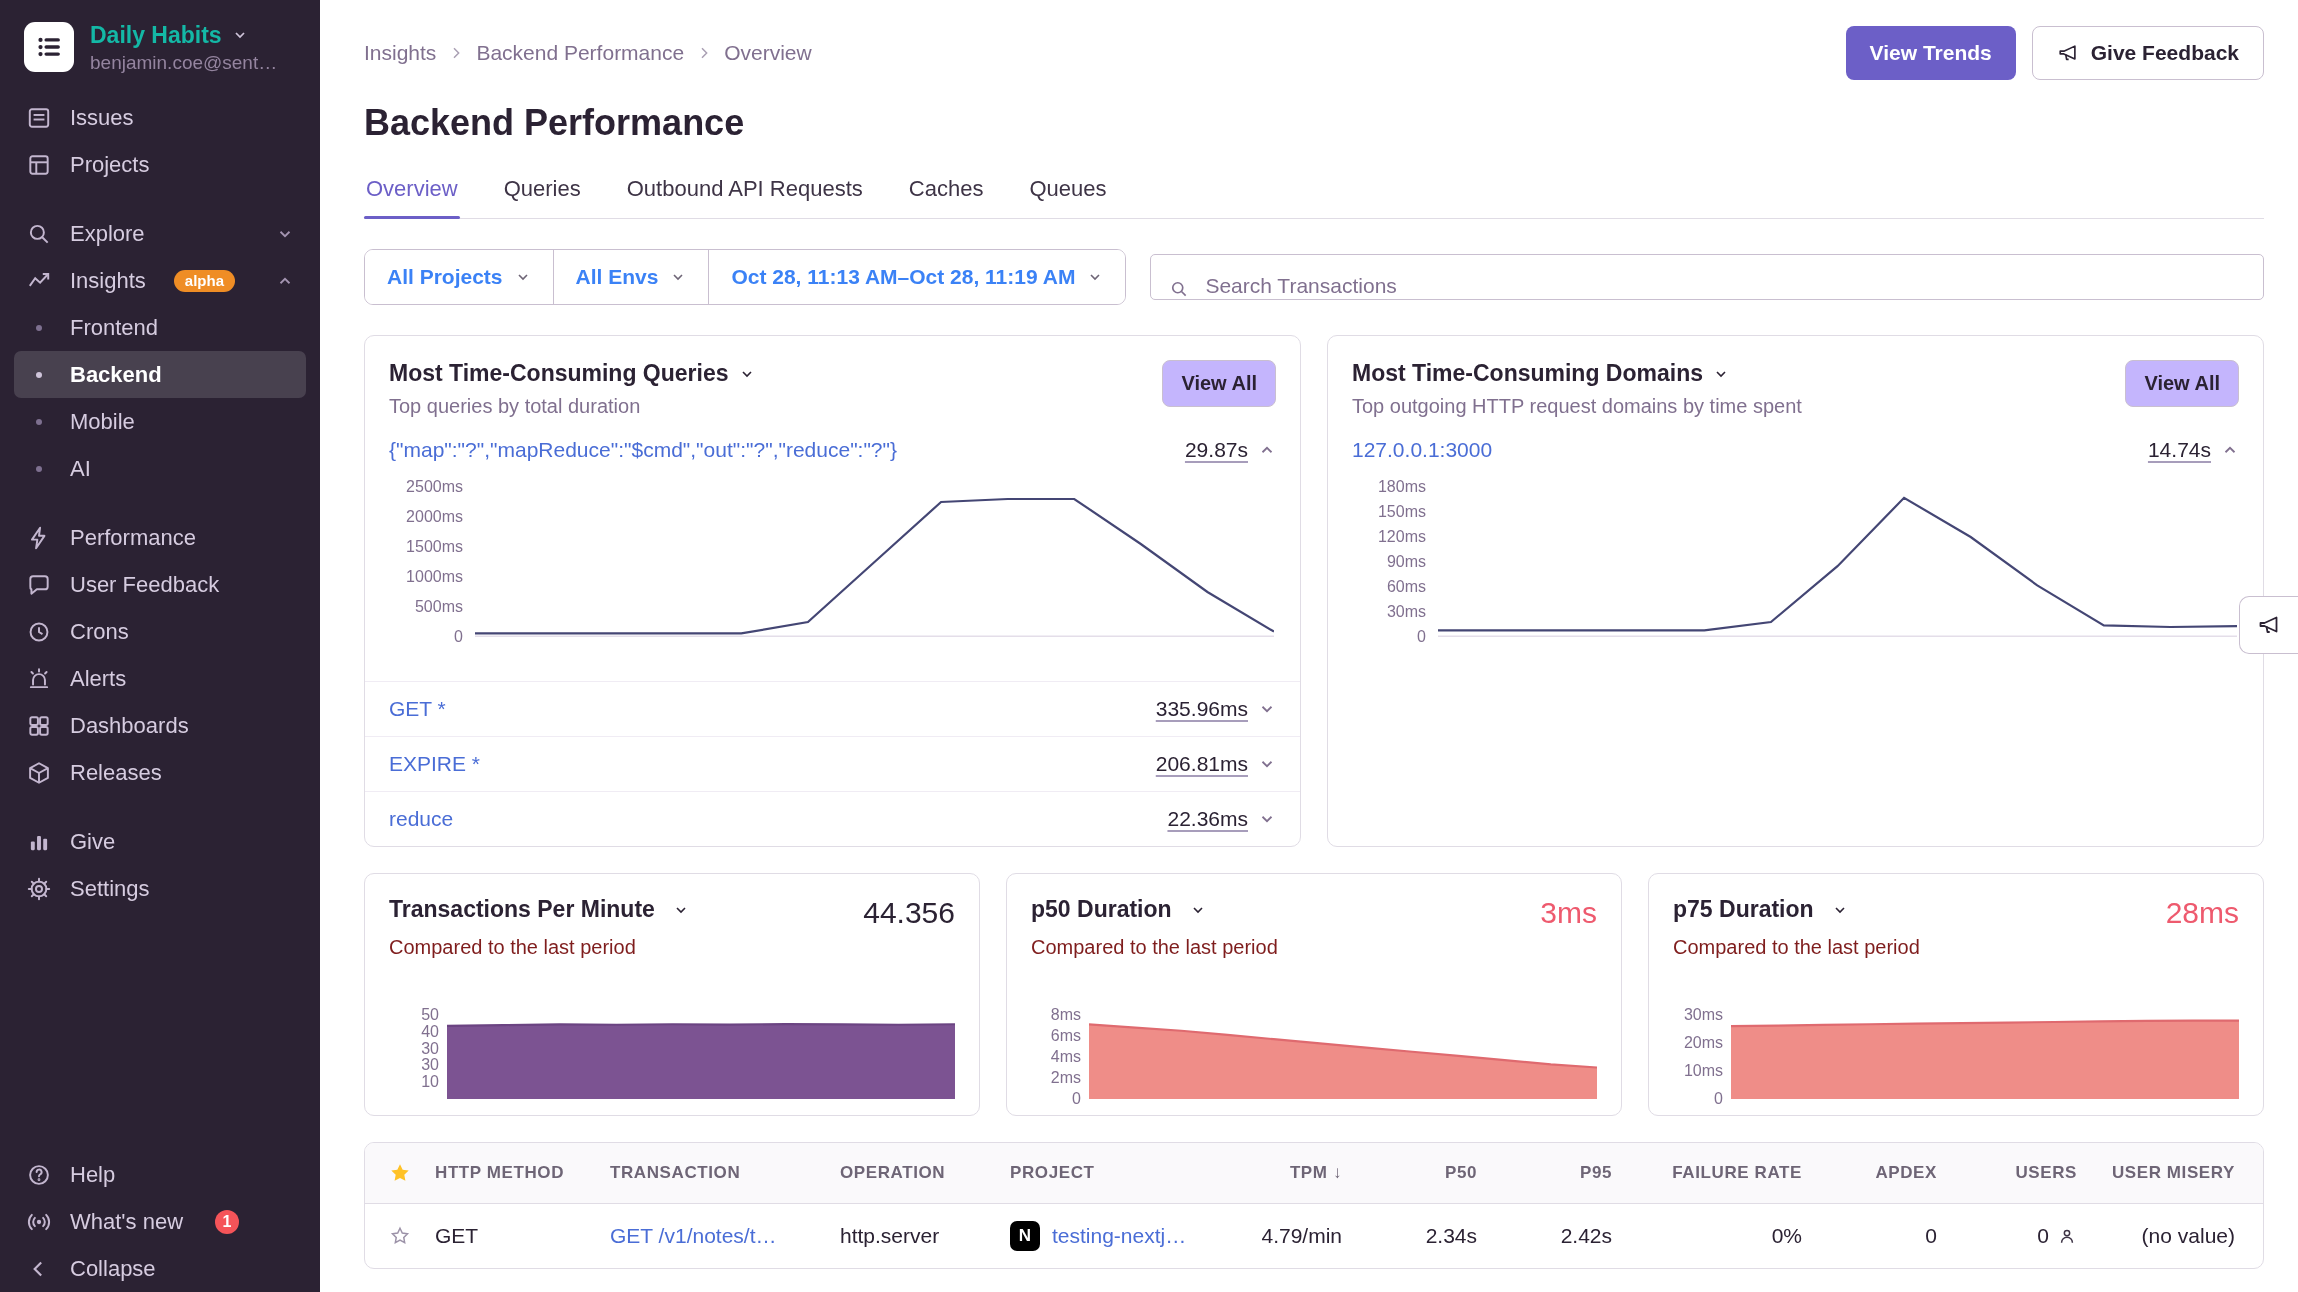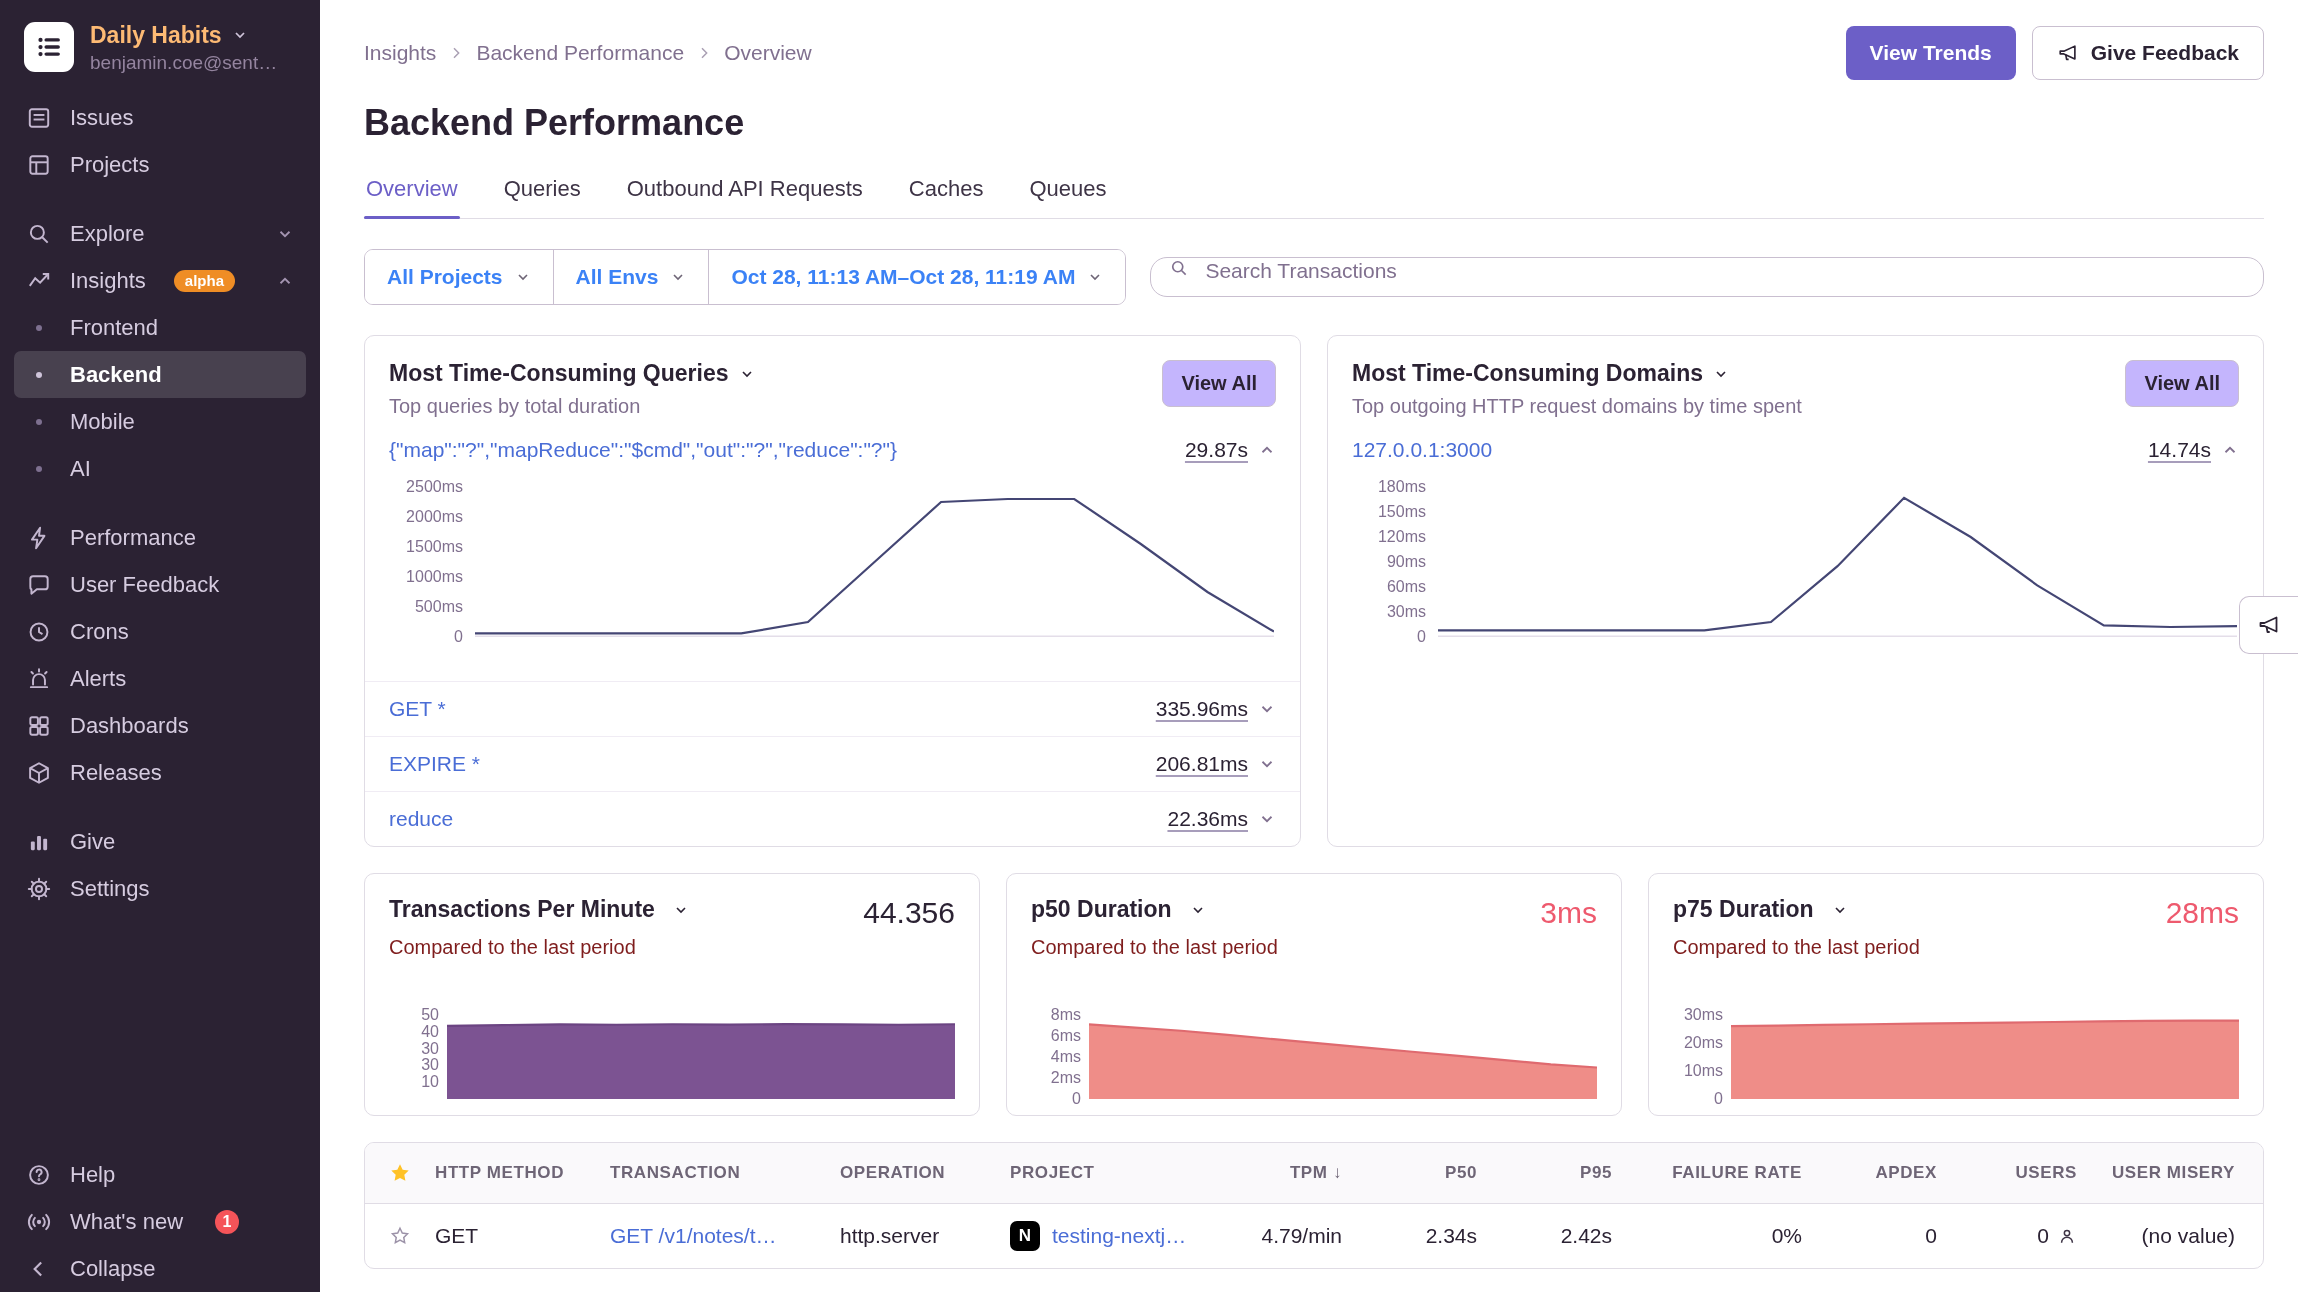--- a/index.html
+++ b/index.html
@@ -5,21 +5,21 @@
   html,body{margin:0;padding:0;}
   body{width:2298px;height:1292px;overflow:hidden;position:relative;background:#fff;color:#2b2233;
        font-family:"Liberation Sans",sans-serif;display:flex;}
   svg{display:block;}
   
   .sidebar{width:320px;min-width:320px;height:1292px;background:#2b2233;color:#d6cce0;
            display:flex;flex-direction:column;padding:18px 14px 0;box-sizing:border-box;}
   .org{display:flex;gap:16px;align-items:flex-start;padding:4px 10px 20px;cursor:pointer;}
   .org-logo{width:50px;height:50px;background:#fff;border-radius:11px;flex-shrink:0;
             display:flex;align-items:center;justify-content:center;}
-  .org-name{color:#fdba74;font-weight:700;font-size:23px;display:flex;align-items:center;gap:10px;line-height:1.15;}
+  .org-name{color:#14b8a6;font-weight:700;font-size:23px;display:flex;align-items:center;gap:10px;line-height:1.15;}
   .org-email{color:#94849f;font-size:19px;margin-top:4px;max-width:210px;overflow:hidden;white-space:nowrap;text-overflow:ellipsis;}
   .nav-item{display:flex;align-items:center;gap:18px;height:47px;padding:0 12px;border-radius:7px;
             font-size:22px;color:#d6cce0;cursor:pointer;}
   .nav-item .nicon{width:26px;height:26px;flex-shrink:0;color:#c3b6cf;}
   .nav-item .chev{margin-left:auto;color:#a494b1;}
   .nav-sub{display:flex;align-items:center;gap:18px;height:47px;padding:0 12px;border-radius:7px;
            font-size:22px;color:#d6cce0;cursor:pointer;}
   .bullet{width:26px;display:flex;align-items:center;justify-content:center;flex-shrink:0;}
   .bullet::after{content:'';width:6px;height:6px;border-radius:50%;background:#7e7090;}
   .nav-sub.active{background:rgba(255,255,255,.14);color:#fff;font-weight:600;}
@@ -44,22 +44,22 @@
   h1{font-size:36px;margin:22px 0 0;font-weight:700;color:#2b2233;}
   .tabs{display:flex;gap:42px;margin-top:32px;border-bottom:1px solid #e0dce5;}
   .tab{font-size:22px;color:#3e3446;padding:0 2px 16px;position:relative;cursor:pointer;}
   .tab.active{color:#6c5fc7;}
   .tab.active::after{content:'';position:absolute;left:0;right:0;bottom:-1px;height:3px;background:#6c5fc7;border-radius:2px;}
   .filter-row{display:flex;gap:24px;margin-top:30px;align-items:center;}
   .segmented{display:inline-flex;border:1px solid #c9bfd0;border-radius:9px;overflow:hidden;height:54px;background:#fff;}
   .seg-btn{display:flex;align-items:center;gap:12px;padding:0 22px;font-weight:600;font-size:21px;
            border:none;background:#fff;color:#3b82f6;border-left:1px solid #c9bfd0;cursor:pointer;font-family:inherit;}
   .seg-btn:first-child{border-left:none;}
-  .search{flex:1;display:flex;align-items:flex-start;gap:14px;border:1px solid #c9bfd0;border-radius:17px;
-          height:40px;padding:0 18px;box-sizing:border-box;color:#80708f;}
+  .search{flex:1;display:flex;align-items:flex-end;gap:14px;border:1px solid #c9bfd0;border-radius:5px;
+          height:46px;padding:0 18px;box-sizing:border-box;color:#80708f;}
   .search input{border:none;outline:none;flex:1;font-size:21px;font-family:inherit;color:#2b2233;background:transparent;}
   .search input::placeholder{color:#80708f;}
   
   .panels{display:flex;gap:26px;margin-top:30px;align-items:stretch;}
   .panel{flex:1;border:1px solid #e0dce5;border-radius:10px;background:#fff;display:flex;flex-direction:column;min-width:0;}
   .panel-head{display:flex;align-items:flex-start;justify-content:space-between;padding:24px 24px 14px;}
   .panel-title{font-size:23px;font-weight:700;display:flex;align-items:center;gap:10px;cursor:pointer;}
   .panel-sub{color:#80708f;font-size:20px;margin-top:8px;}
   .view-all{border:1px solid #c9bfd0;border-radius:8px;background:#c4b5fd;font-weight:600;font-size:20px;
             padding:11px 18px;cursor:pointer;font-family:inherit;color:#2b2233;}

